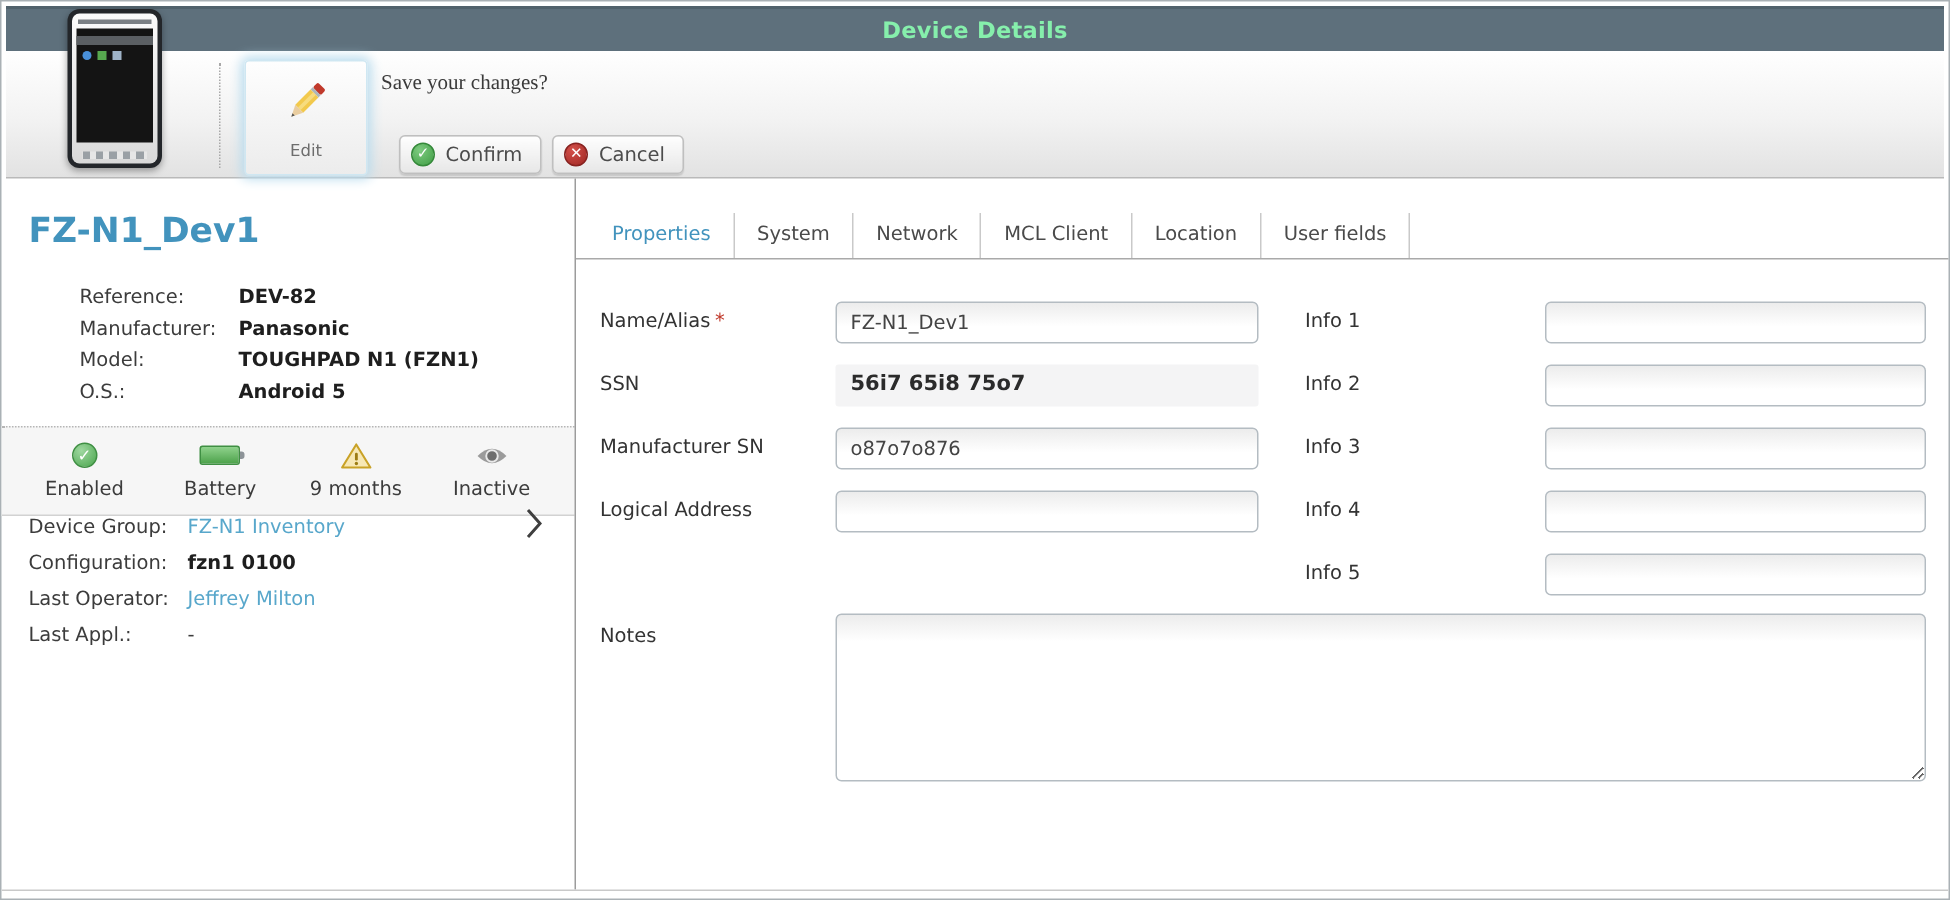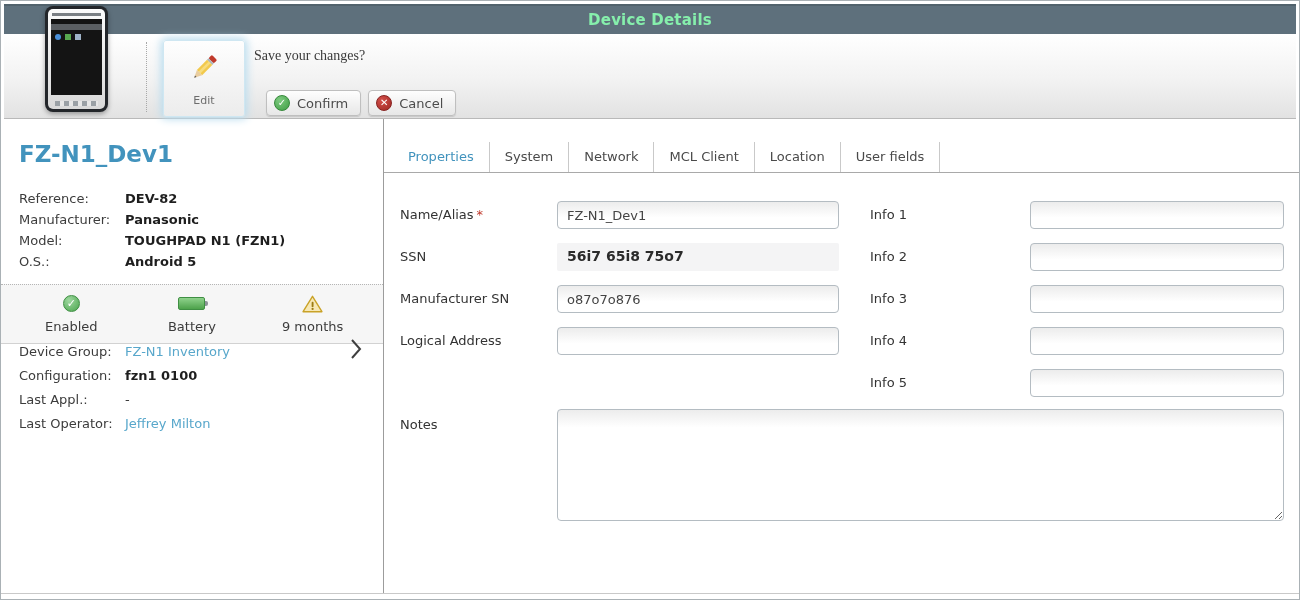--- a/index.html
+++ b/index.html
@@ -44,21 +44,21 @@
   .phone .ic { position:absolute; top:15px; width:6px; height:6px; }
   .phone .ic1 { left:4px; background:#4a90d9; border-radius:50%; }
   .phone .ic2 { left:14px; background:#57a84f; }
   .phone .ic3 { left:24px; background:#9fb3c8; }
   .phone .chin { position:absolute; left:10px; right:10px; bottom:6px; height:5px;
     background:repeating-linear-gradient(90deg,#9aa0a5 0 5px,#e6e6e6 5px 9px); }
 
   
   .left-panel { position:absolute; left:0; top:118px; width:382px; height:474px; padding:0 18px; }
   .left-panel h1 { margin-top:22px; font-size:23px; font-weight:bold; color:#4293bd; }
-  .details { margin-top:24px; }
+  .details { margin-top:24px;margin-left:34px; }
   .drow { font-size:13px; margin-bottom:6px; display:flex; }
   .dlabel { display:inline-block; width:106px; color:#3c3c3c; }
   .dvalue { font-weight:bold; color:#1e1e1e; }
   .status-band { margin:15px -18px 0; padding:10px 10px 9px; background:#f6f6f6;
     border-top:1px dotted #b5b5b5; border-bottom:1px solid #d2d2d2;
     display:flex; justify-content:space-around; }
   .status { display:flex; flex-direction:column; align-items:center; gap:7px; width:84px; }
   .status .slabel { font-size:13px; color:#3c3c3c; }
   .sicon { height:17px; display:flex; align-items:center; justify-content:center; }
   .ok-circle { width:17px; height:17px; border-radius:50%; border:1px solid #3f8f43;
@@ -190,43 +190,52 @@
       <div class="status">
         <span class="sicon">
           <svg width="21" height="18" viewBox="0 0 24 21">
             <path d="M12 1.5 L23 19.5 H1 Z" fill="#f7e8b5" stroke="#c9a227" stroke-width="1.6" stroke-linejoin="round"></path>
             <rect x="11" y="8" width="2.2" height="6" rx="1" fill="#9c7c14"></rect>
             <circle cx="12.1" cy="16.3" r="1.3" fill="#9c7c14"></circle>
           </svg>
         </span>
         <span class="slabel">9 months</span>
       </div>
+      <div class="status">
+        <span class="sicon">
+          <svg width="22" height="14" viewBox="0 0 24 15">
+            <path d="M1.5 7.5 Q12 -3 22.5 7.5 Q12 18 1.5 7.5 Z" fill="#9b9b9b"></path>
+            <circle cx="12" cy="7.5" r="4.2" fill="#6e6e6e" stroke="#e9e9e9" stroke-width="1.4"></circle>
+          </svg>
+        </span>
+        <span class="slabel">Inactive</span>
+      </div>
     </div>
 
     <div class="meta">
       <span class="chevron">
         <svg width="14" height="22" viewBox="0 0 14 22">
           <polyline points="3,2 11,11 3,20" fill="none" stroke="#3f3f3f" stroke-width="2"></polyline>
         </svg>
       </span>
       <div class="mrow">
         <span class="mlabel">Device Group:</span>
         <span class="mlink">FZ-N1 Inventory</span>
       </div>
       <div class="mrow">
         <span class="mlabel">Configuration:</span>
         <span class="mbold">fzn1 0100</span>
       </div>
       <div class="mrow">
+        <span class="mlabel">Last Operator:</span>
+        <span class="mlink">Jeffrey Milton</span>
+      </div>
+      <div class="mrow">
         <span class="mlabel">Last Appl.:</span>
         <span>-</span>
-      </div>
-      <div class="mrow">
-        <span class="mlabel">Last Operator:</span>
-        <span class="mlink">Jeffrey Milton</span>
       </div>
     </div>
   </div>
 
   <div class="right-panel">
 
     <div class="tabs">
       <div class="tab active">Properties</div>
       <div class="tab">System</div>
       <div class="tab">Network</div>

